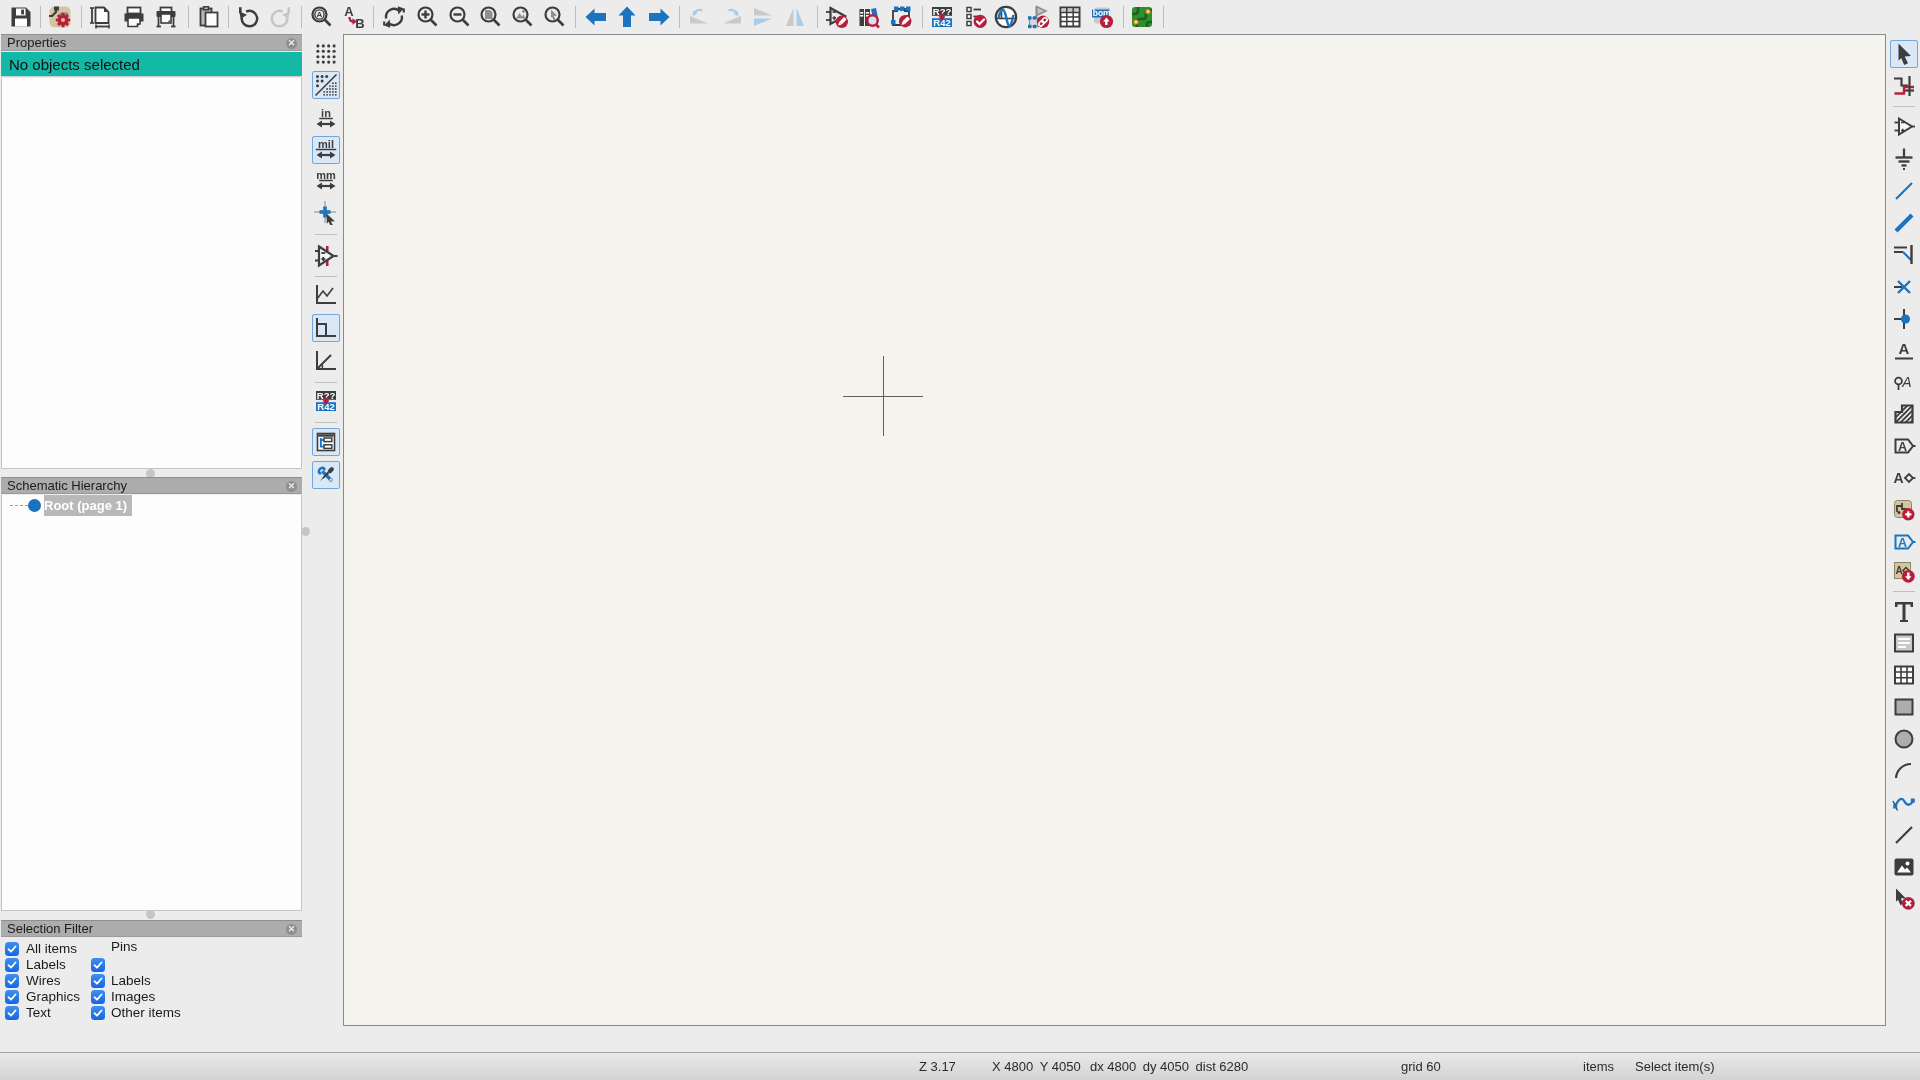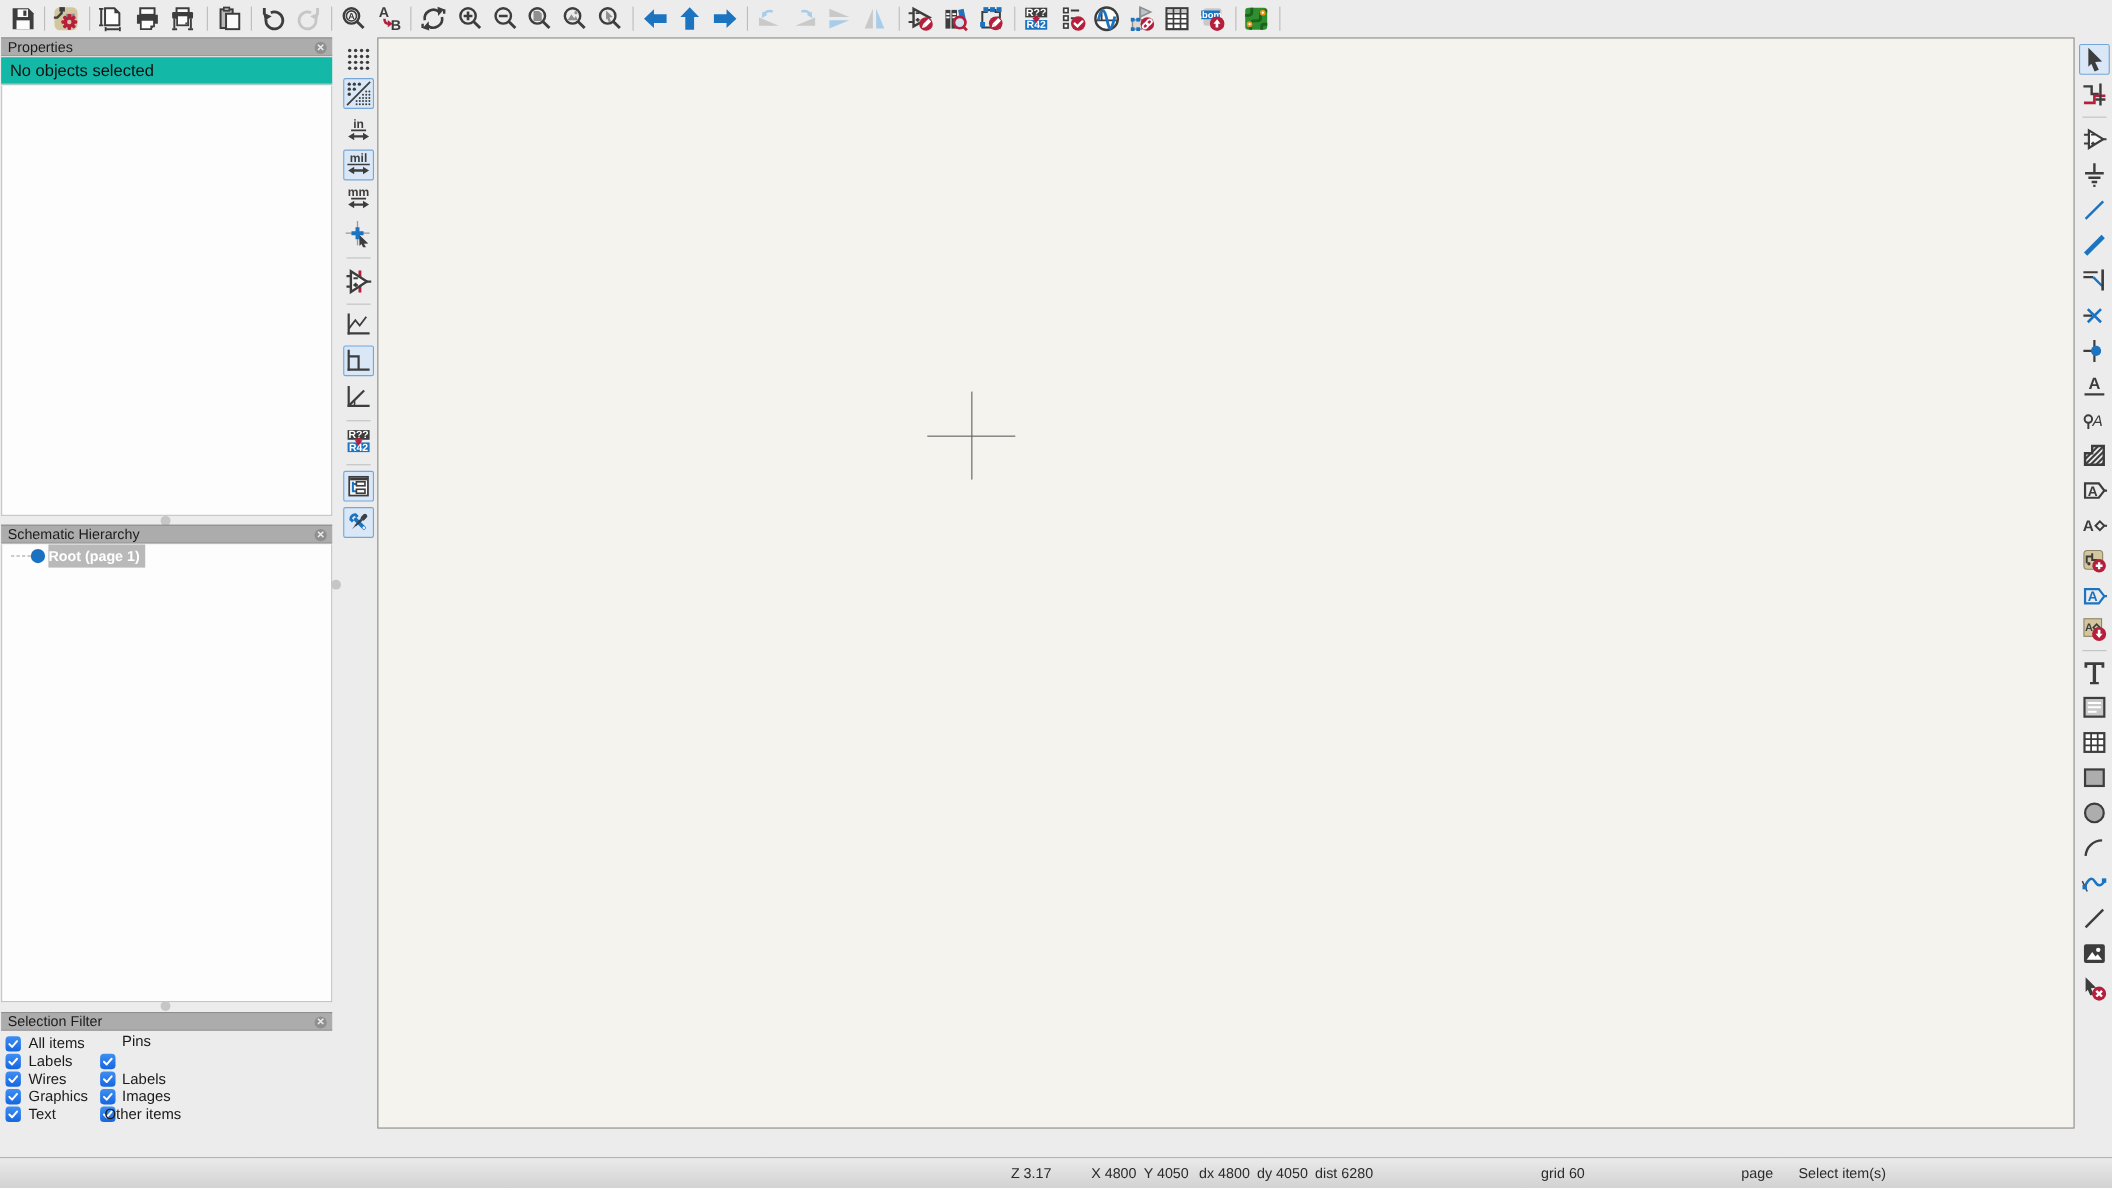--- a/index.html
+++ b/index.html
@@ -309,21 +309,21 @@
     <svg width="12" height="12" viewBox="0 0 12 12">
       <path d="M2.5 6.2 L5 8.7 L9.5 3.5" stroke="#fff" stroke-width="1.8" fill="none" stroke-linecap="round" stroke-linejoin="round"></path>
     </svg>
   </div>
 <div class="cblbl" style="left:26px;top:1005px">Text</div>
 <div class="cb" style="left:91px;top:1006px">
     <svg width="12" height="12" viewBox="0 0 12 12">
       <path d="M2.5 6.2 L5 8.7 L9.5 3.5" stroke="#fff" stroke-width="1.8" fill="none" stroke-linecap="round" stroke-linejoin="round"></path>
     </svg>
   </div>
-<div class="cblbl" style="left:95px;top:1005px">Other items</div>
+<div class="cblbl" style="left:111px;top:1005px">Other items</div>
 <svg class="i" style="left:314px;top:41.5px" width="24" height="24" viewBox="0 0 24 24">
     <circle cx="3.9" cy="3.9" r="1.55" fill="#3d3d3d"></circle>
     <circle cx="9.3" cy="3.9" r="1.55" fill="#3d3d3d"></circle>
     <circle cx="14.7" cy="3.9" r="1.55" fill="#3d3d3d"></circle>
     <circle cx="20.1" cy="3.9" r="1.55" fill="#3d3d3d"></circle>
     <circle cx="3.9" cy="9.3" r="1.55" fill="#3d3d3d"></circle>
     <circle cx="9.3" cy="9.3" r="1.55" fill="#3d3d3d"></circle>
     <circle cx="14.7" cy="9.3" r="1.55" fill="#3d3d3d"></circle>
     <circle cx="20.1" cy="9.3" r="1.55" fill="#3d3d3d"></circle>
     <circle cx="3.9" cy="14.7" r="1.55" fill="#3d3d3d"></circle>
@@ -595,13 +595,13 @@
     <path d="M13.7 13.7 L18.9 18.9 M18.9 13.7 L13.7 18.9" stroke="#fff" stroke-width="2.2"></path>
   </svg>
 <div class="hsepr" style="top:106px"></div>
 <div class="hsepr" style="top:590.5px"></div>
 <div style="position:absolute;left:0;top:1052px;width:1920px;height:1px;background:#a5a5a5"></div>
 <div style="position:absolute;left:0;top:1053px;width:1920px;height:27px;background:linear-gradient(#eaeaea,#d2d2d2)"></div>
 <div class="st" style="left:919px">Z 3.17</div>
 <div class="st" style="left:992px">X 4800 Y 4050</div>
 <div class="st" style="left:1090px">dx 4800 dy 4050 dist 6280</div>
 <div class="st" style="left:1401px">grid 60</div>
-<div class="st" style="left:1583px">page</div>
+<div class="st" style="left:1583px">items</div>
 <div class="st" style="left:1635px">Select item(s)</div>
 </body></html>

